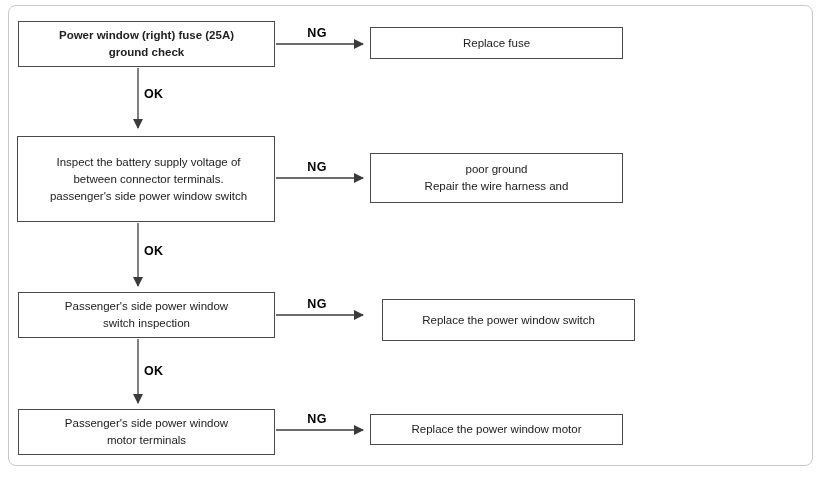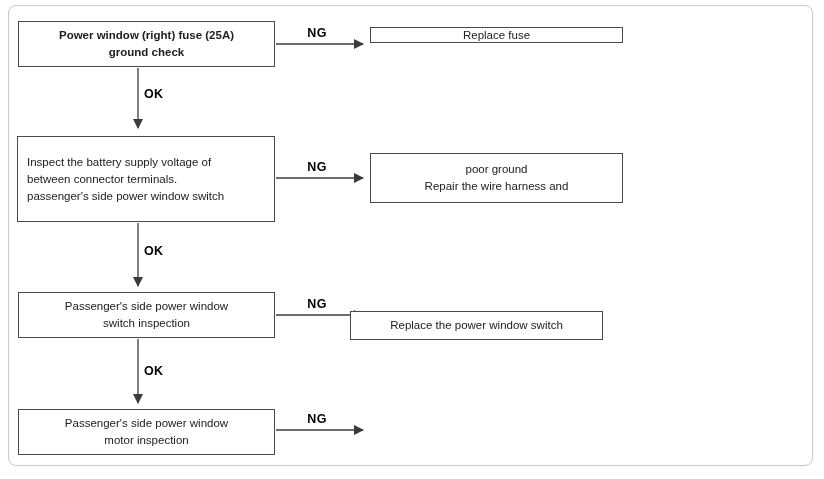--- a/index.html
+++ b/index.html
@@ -32,21 +32,21 @@
     background: #ffffff;
     display: flex;
     align-items: center;
     justify-content: center;
     color: #212121;
     font-size: 11.5px;
     line-height: 17px;
   }
   .box .lines { width: 100%; }
   .box .lines.center { text-align: center; }
-  .box .lines.left { text-align: left; padding-left: 9px; padding-right: 4px; }
+  .box .lines.left { text-align: center; padding-left: 9px; padding-right: 4px; }
   .flow-label {
     position: absolute;
     font-weight: bold;
     font-size: 12.5px;
     color: #000000;
     letter-spacing: 0.3px;
   }
   .ng-label { width: 44px; text-align: center; }
   svg.wires {
     position: absolute;
@@ -100,43 +100,48 @@
   <div class="box" style="left:18px; top:292px; width:257px; height:46px;">
     <div class="lines center">
       <div>Passenger's side power window</div>
       <div>switch inspection</div>
     </div>
   </div>
 
   <div class="box" style="left:18px; top:409px; width:257px; height:46px;">
     <div class="lines center">
       <div>Passenger's side power window</div>
-      <div>motor inspection</div>
+      <div>motor terminals</div>
     </div>
   </div>
 
-  <div class="box" style="left:370px; top:27px; width:253px; height:16px;">
+  <div class="box" style="left:370px; top:27px; width:253px; height:32px;">
     <div class="lines center">
       <div>Replace fuse</div>
     </div>
   </div>
 
   <div class="box" style="left:370px; top:153px; width:253px; height:50px;">
     <div class="lines center">
       <div>poor ground</div>
       <div>Repair the wire harness and</div>
     </div>
   </div>
 
-  <div class="box" style="left:350px; top:299px; width:253px; height:29px;margin-top:12px;">
+  <div class="box" style="left:382px; top:299px; width:253px; height:42px;">
     <div class="lines center">
       <div>Replace the power window switch</div>
     </div>
   </div>
 
+  <div class="box" style="left:370px; top:414px; width:253px; height:31px;">
+    <div class="lines center">
+      <div>Replace the power window motor</div>
+    </div>
+  </div>
 
   <div class="flow-label ng-label" style="left:295px; top:26px;">NG</div>
   <div class="flow-label ng-label" style="left:295px; top:160px;">NG</div>
   <div class="flow-label ng-label" style="left:295px; top:297px;">NG</div>
   <div class="flow-label ng-label" style="left:295px; top:412px;">NG</div>
 
   <div class="flow-label" style="left:144px; top:87px;">OK</div>
   <div class="flow-label" style="left:144px; top:244px;">OK</div>
   <div class="flow-label" style="left:144px; top:364px;">OK</div>
 

